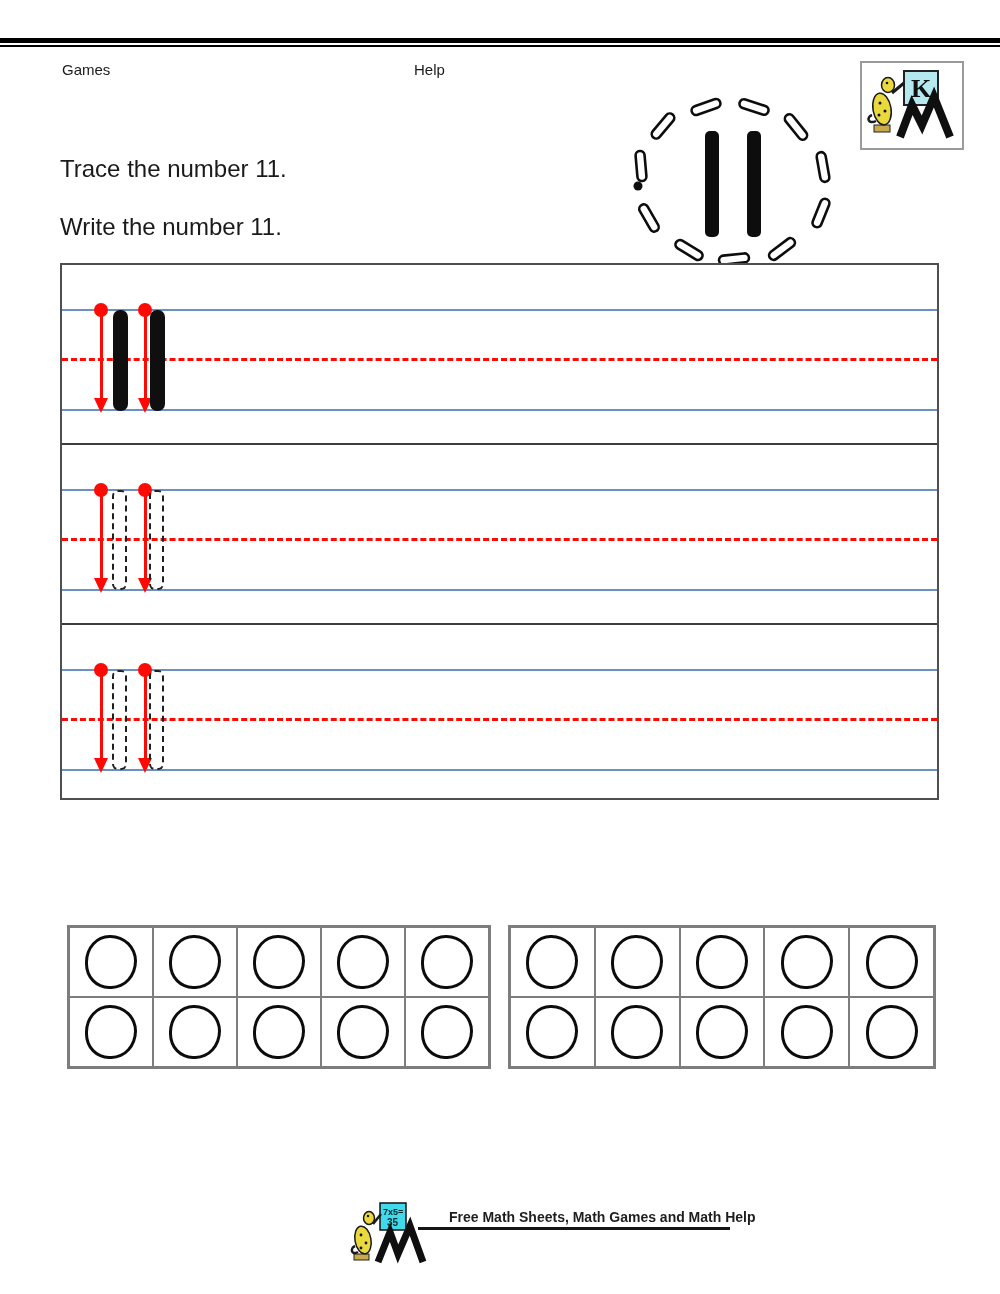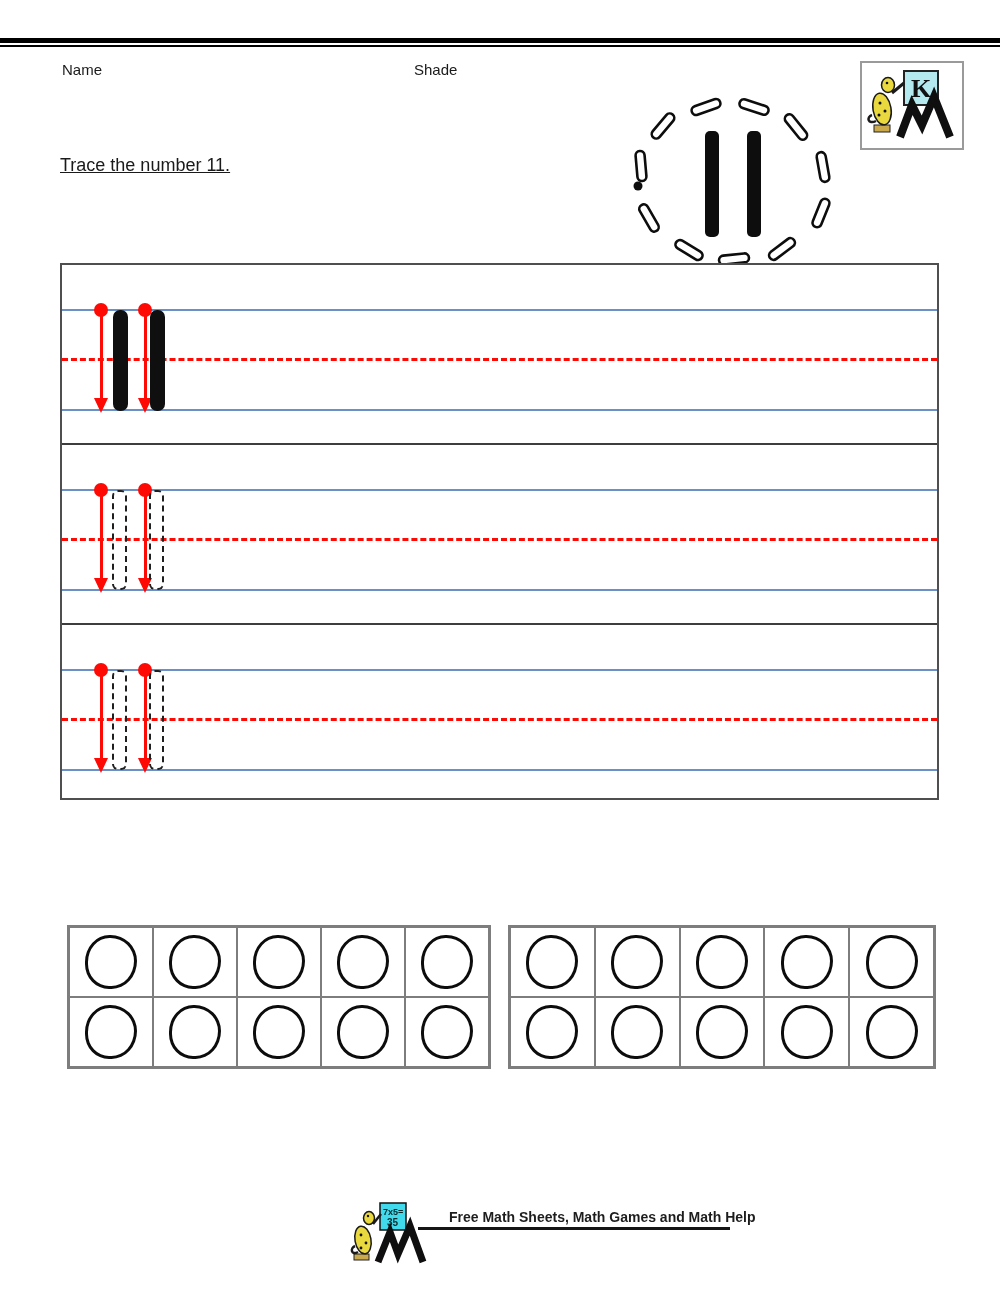--- a/index.html
+++ b/index.html
@@ -12,21 +12,21 @@
 
   .name-label{position:absolute;left:62px;top:61px;font-size:15px;}
   .date-label{position:absolute;left:414px;top:61px;font-size:15px;}
 
   .logo-box{position:absolute;left:860px;top:61px;width:100px;height:85px;
             border:2px solid #9a9a9a;background:#fff;}
 
   .page-title{position:absolute;left:57px;top:102px;font-family:"Liberation Serif",serif;
               font-size:36px;font-weight:600;color:#3a6aa6;letter-spacing:0.5px;white-space:nowrap;}
 
-  .instr{position:absolute;left:60px;font-size:18px;white-space:nowrap;text-decoration:underline;}
+  .instr{position:absolute;left:60px;font-size:24px;white-space:nowrap;}
   .instr.trace{top:155px;}
   .instr.write{top:213px;}
 
   .num-circle{position:absolute;left:624px;top:86px;width:216px;height:184px;}
 
   
   .writing-box{position:absolute;left:60px;top:263px;width:879px;height:537px;
                border:2px solid #4f4f4f;box-sizing:border-box;background:#fff;}
   .p-row{position:relative;height:178px;}
   .p-row.sep{border-bottom:2px solid #3d3d3d;}
@@ -70,22 +70,22 @@
          color:#fff;-webkit-text-stroke:2px #161616;white-space:nowrap;line-height:32px;}
 </style>
 </head>
 <body>
 
 <div class="page">
 
   <div class="rule-thick"></div>
   <div class="rule-thin"></div>
 
-  <div class="name-label">Name</div>
-  <div class="date-label">Shade</div>
+  <div class="name-label">Games</div>
+  <div class="date-label">Help</div>
 
   <div class="logo-box">
     <svg viewBox="0 0 96 80" width="96" height="80">
       <rect x="42" y="8" width="34" height="34" fill="#b4e9f0" stroke="#222" stroke-width="2"></rect>
       <text x="59" y="34" text-anchor="middle" font-family="Liberation Serif, serif" font-weight="bold" font-size="26" fill="#111">K</text>
       <polyline points="38,74 50,42 60,62 72,34 88,74" fill="none" stroke="#0f0f0f" stroke-width="8"></polyline>
       <g>
         <rect x="12" y="62" width="16" height="7" fill="#caa84c" stroke="#222" stroke-width="1"></rect>
         <ellipse cx="20" cy="46" rx="9" ry="16" fill="#ead83f" stroke="#1a1a1a" stroke-width="1.5" transform="rotate(-10 20 46)"></ellipse>
         <ellipse cx="26" cy="22" rx="6.5" ry="7.5" fill="#ead83f" stroke="#1a1a1a" stroke-width="1.5"></ellipse>
@@ -94,20 +94,21 @@
         <circle cx="18" cy="40" r="1.5" fill="#111"></circle>
           <circle cx="23" cy="48" r="1.5" fill="#111"></circle>
         <circle cx="17" cy="52" r="1.5" fill="#111"></circle>
           <circle cx="25" cy="20" r="1.3" fill="#111"></circle>
       </g>
     </svg>
   </div>
 
 
   <div class="instr trace">Trace the number 11.</div>
+  <div class="instr write">Write the number 11.</div>
 
   <svg class="num-circle" viewBox="0 0 216 184">
     <g fill="#fff" stroke="#0d0d0d" stroke-width="2.6">
       <rect x="67" y="16.5" width="30" height="9" rx="4.5" transform="rotate(-19 82 21)"></rect>
       <rect x="115" y="16.5" width="30" height="9" rx="4.5" transform="rotate(18 130 21)"></rect>
       <rect x="157" y="36.5" width="30" height="9" rx="4.5" transform="rotate(51 172 41)"></rect>
       <rect x="184" y="76.5" width="30" height="9" rx="4.5" transform="rotate(80 199 81)"></rect>
       <rect x="182" y="122.5" width="30" height="9" rx="4.5" transform="rotate(-68 197 127)"></rect>
       <rect x="143" y="158.5" width="30" height="9" rx="4.5" transform="rotate(-37 158 163)"></rect>
       <rect x="95" y="168.5" width="30" height="9" rx="4.5" transform="rotate(-6 110 173)"></rect>

